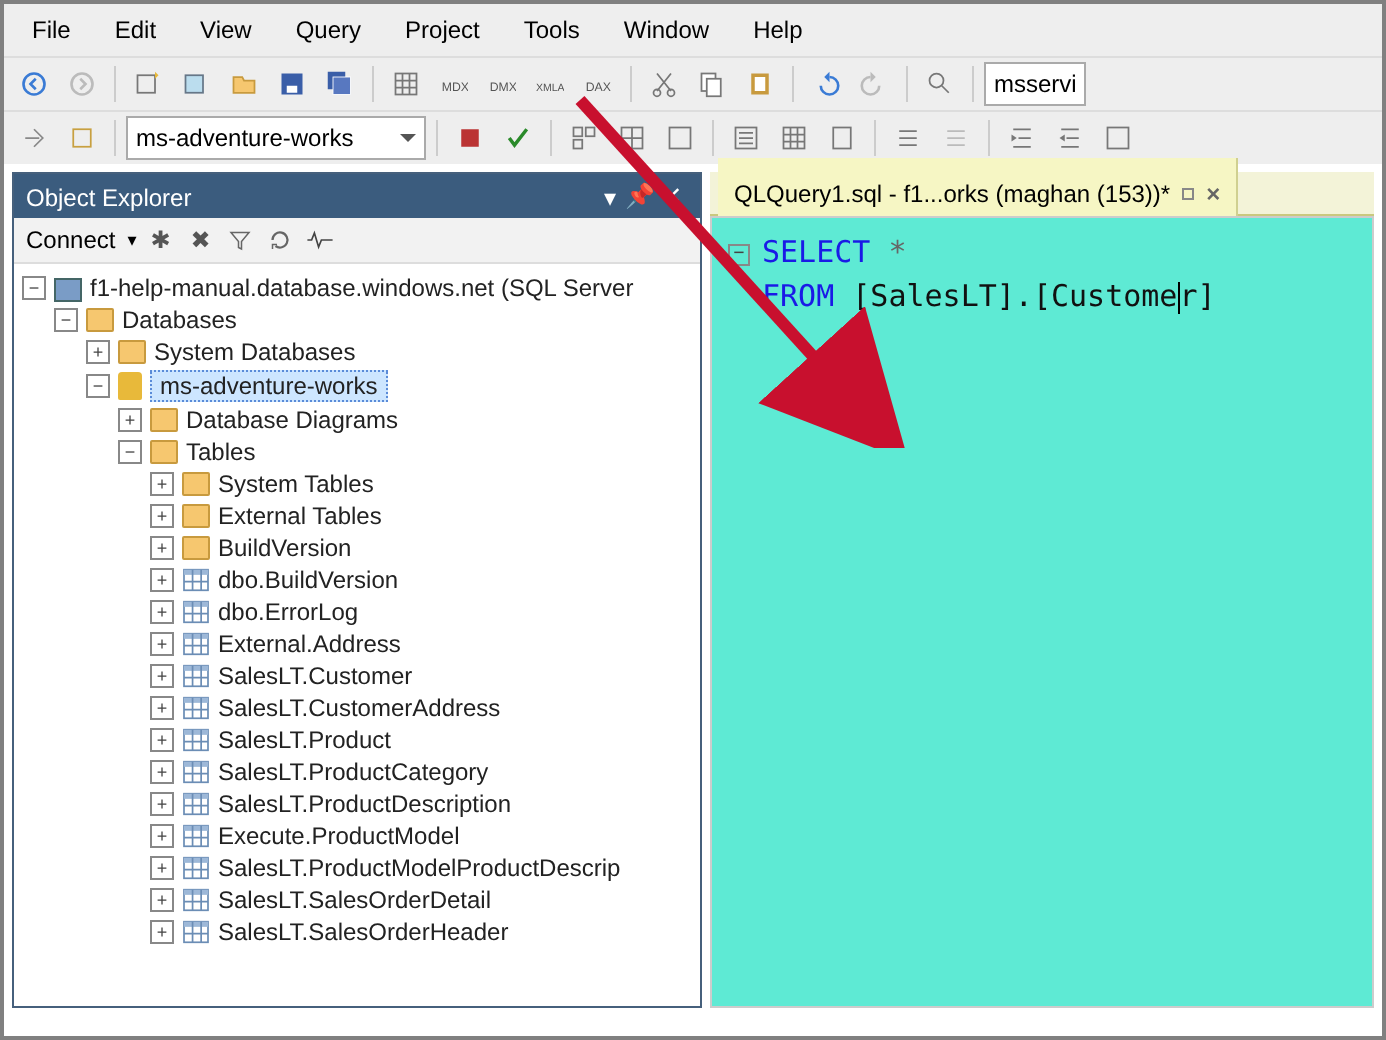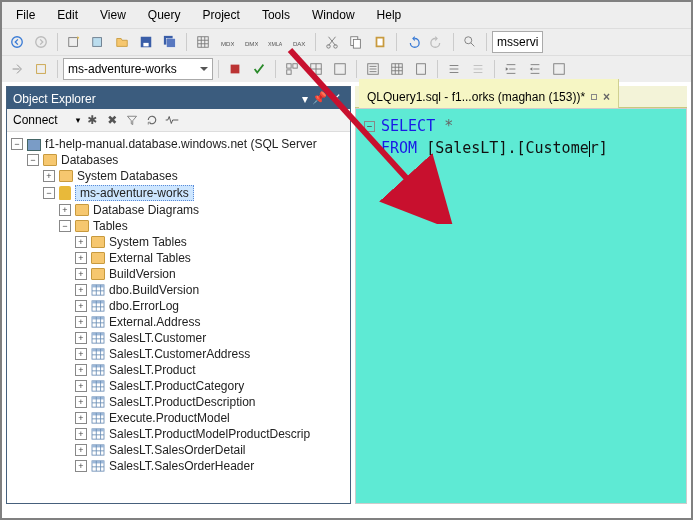--- a/index.html
+++ b/index.html
@@ -382,21 +382,21 @@
 
   <div class="panel">
     <div class="panel-title">
       <span>Object Explorer</span>
       <span class="spacer"></span>
       <span class="tb-btn" style="width:14px;height:14px;color:#fff">▾</span>
       <span class="pin">📌</span>
       <span class="close">✕</span>
     </div>
     <div class="panel-toolbar">
-      <span style="display:flex;align-items:center;gap:18px;">
+      <span style="display:flex;align-items:center;gap:6px;">
           <span>Connect</span> 
           <span style="font-size:9px;">▾</span>
         </span>
       <span class="tiny">✱</span>
       <span class="tiny">✖</span>
       <span class="tiny">
           <svg width="12" height="12" viewBox="0 0 16 16">
             <path d="M2 3h12l-5 6v5l-2-1V9z" fill="none" stroke="#666"></path>
           </svg>
         </span>

